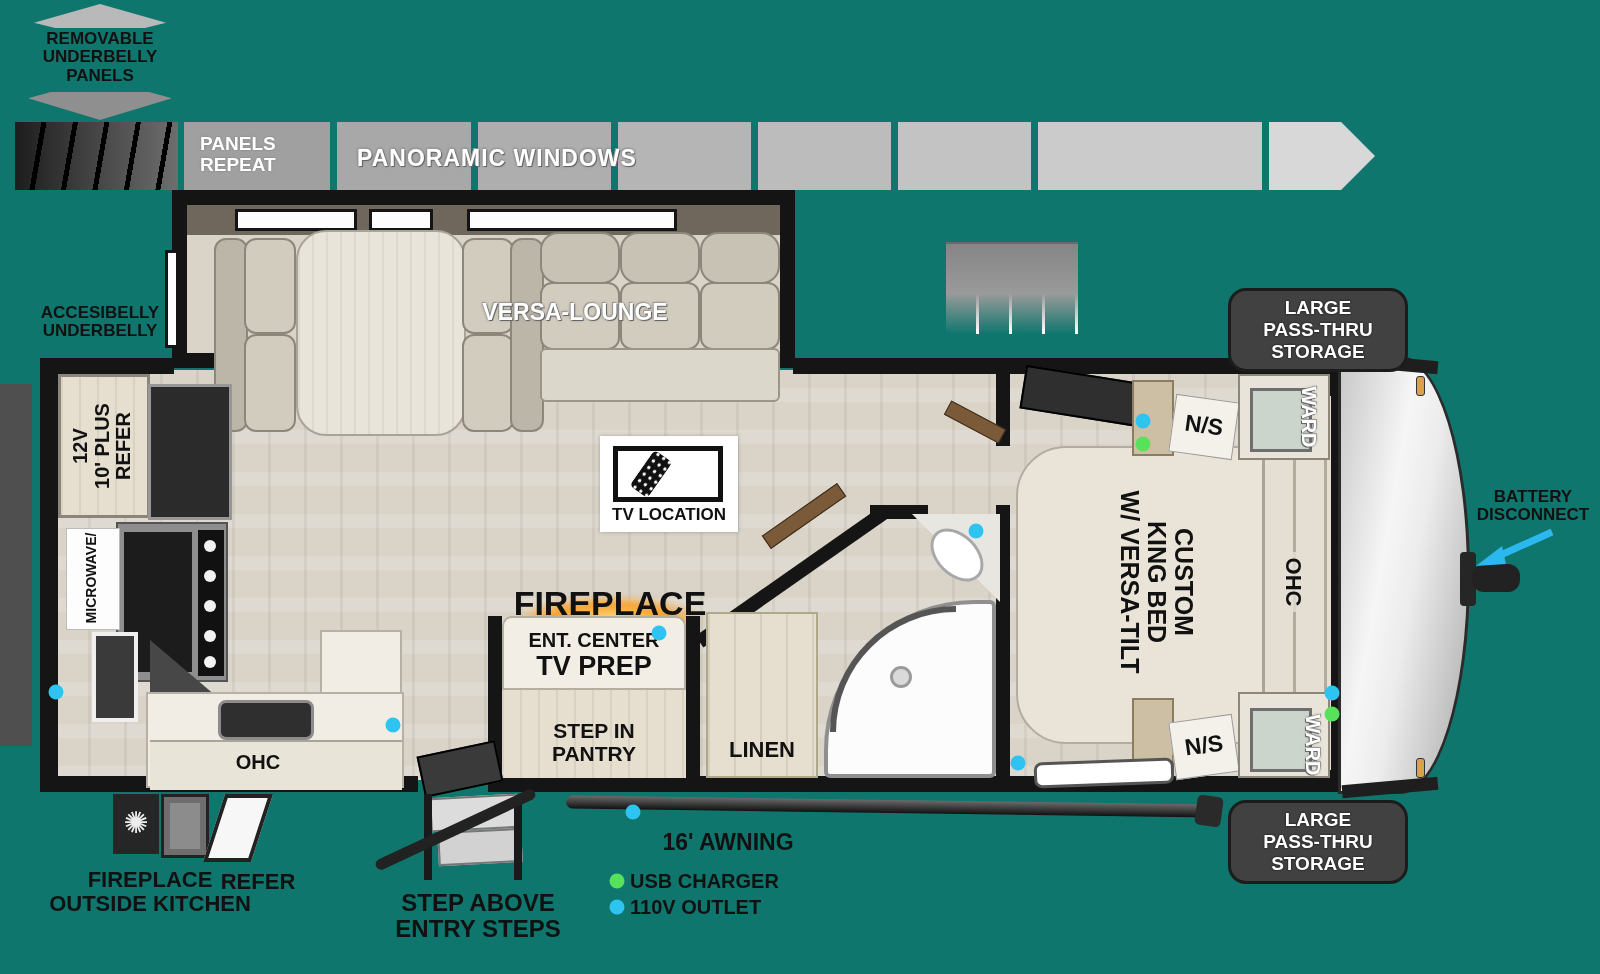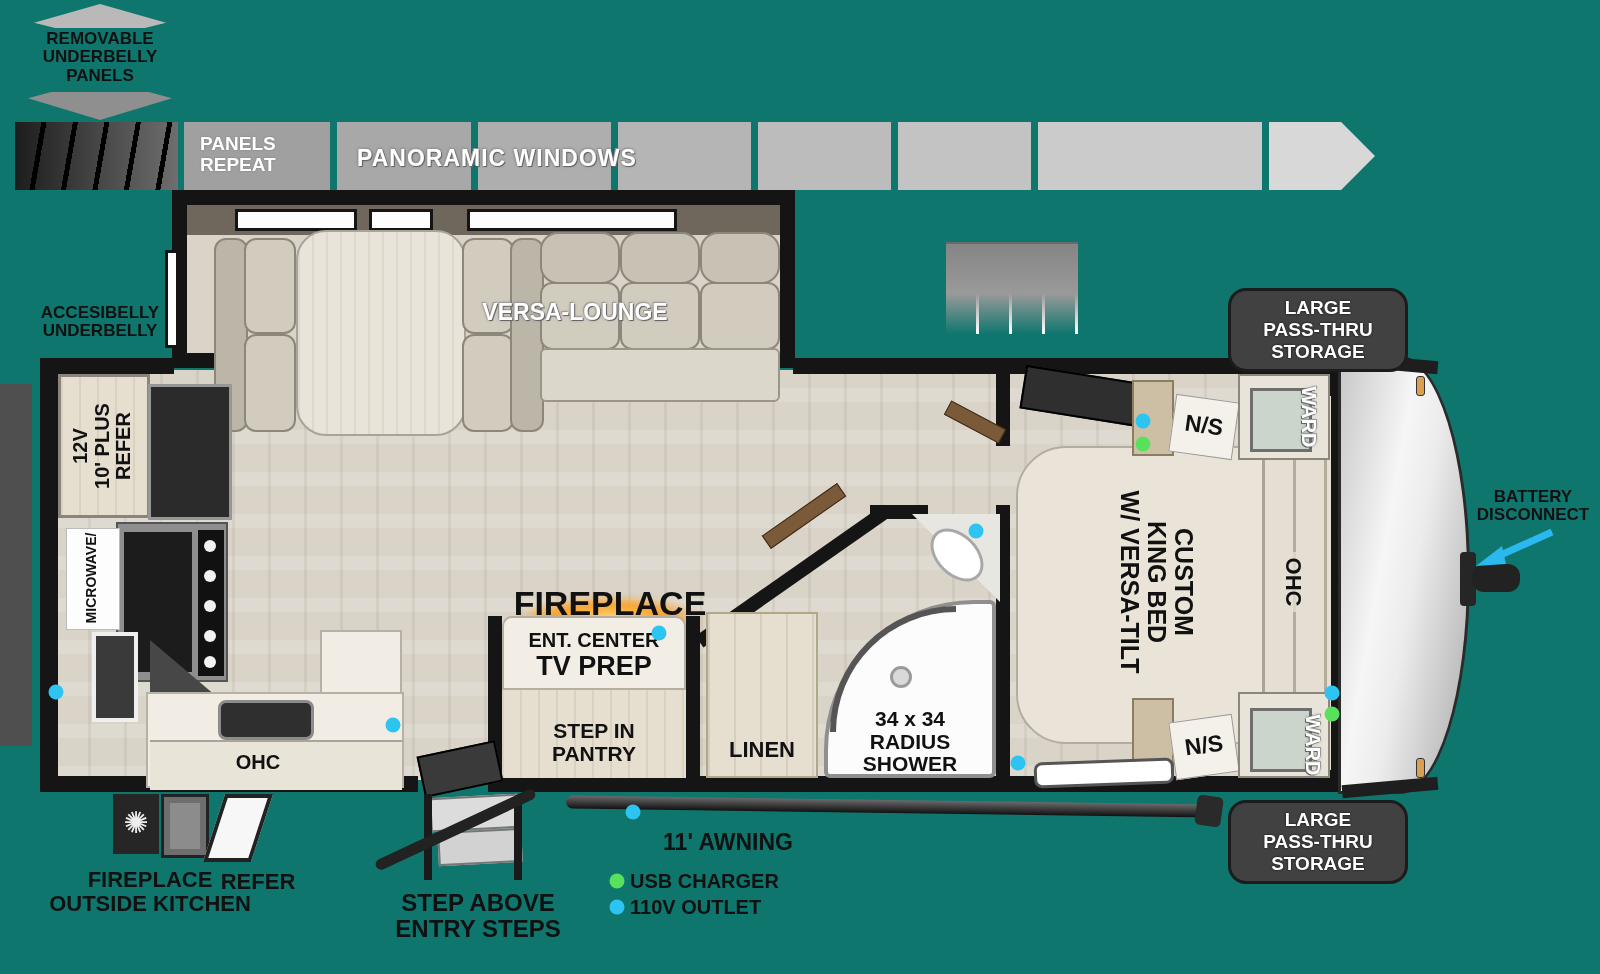--- a/index.html
+++ b/index.html
@@ -131,20 +131,26 @@
 
     <div class="abs" style="left:92px;top:632px;width:46px;height:90px;background:#3a3a3a;border:4px solid #efefef;box-sizing:border-box;"></div>
     <div class="abs" style="left:150px;top:640px;width:66px;height:56px;background:#474747;clip-path:polygon(0 0,100% 100%,0 100%);"></div>
 
     <div class="abs" style="left:320px;top:630px;width:82px;height:160px;background:#f1ede4;border:2px solid #b7b1a5;box-sizing:border-box;"></div>
     <div class="abs" style="left:146px;top:692px;width:258px;height:96px;background:#f1ede4;border:2px solid #b7b1a5;box-sizing:border-box;"></div>
     <div class="abs" style="left:218px;top:700px;width:96px;height:40px;background:#2f2f2f;border:3px solid #8c8c8c;border-radius:8px;box-sizing:border-box;"></div>
     <div class="abs" style="left:150px;top:740px;width:252px;height:48px;background:#e9e4d8;border-top:2px solid #a9a399;"></div>
     <div class="lbl" style="left:218px;top:752px;width:80px;font-size:20px;">OHC</div>
 
+    <div class="abs" style="left:600px;top:436px;width:138px;height:96px;background:#fff;box-shadow:0 0 4px rgba(0,0,0,.25);">
+      <div class="abs" style="left:13px;top:10px;width:110px;height:56px;border:5px solid #111;box-sizing:border-box;background:#fff;"></div>
+      <div class="abs" style="left:40px;top:16px;width:22px;height:44px;background:#111;border-radius:5px;transform:rotate(35deg);
+                  background-image:radial-gradient(circle,#fff 1.3px,transparent 2px);background-size:7px 8px;background-position:2px 14px;"></div>
+      <div class="lbl" style="left:0;top:70px;width:138px;font-size:17px;">TV LOCATION</div>
+    </div>
 
     <div class="abs" style="left:520px;top:596px;width:180px;height:46px;filter:blur(2px);
                 background:radial-gradient(ellipse at center,#ffd878 0%,#f7a22e 45%,rgba(247,162,46,0) 75%);"></div>
     <div class="lbl" style="left:505px;top:585px;width:210px;font-size:34px;">FIREPLACE</div>
     <div class="abs" style="left:502px;top:616px;width:184px;height:74px;background:#f2eee5;border:2px solid #b5afa3;border-radius:10px 10px 0 0;box-sizing:border-box;"></div>
     <div class="lbl" style="left:502px;top:630px;width:184px;font-size:20px;">ENT. CENTER</div>
     <div class="lbl" style="left:502px;top:652px;width:184px;font-size:27px;">TV PREP</div>
 
     <div class="wall" style="left:488px;top:616px;width:14px;height:176px;"></div>
     <div class="wall" style="left:686px;top:616px;width:14px;height:176px;"></div>
@@ -165,25 +171,20 @@
 
     <div class="abs wood-light" style="left:706px;top:612px;width:112px;height:166px;border:2px solid #b0a989;box-sizing:border-box;
                 background-image:repeating-linear-gradient(90deg,rgba(140,125,100,.18) 0 2px,transparent 2px 26px);"></div>
     <div class="lbl" style="left:706px;top:738px;width:112px;font-size:22px;">LINEN</div>
 
     <div class="abs" style="left:824px;top:600px;width:172px;height:178px;background:#fcfcfc;border:4px solid #8f8f8f;
                 border-radius:150px 6px 6px 6px;box-sizing:border-box;">
       <div class="abs" style="left:2px;top:2px;width:120px;height:120px;border-left:6px solid #555;border-top:6px solid #555;
                   border-radius:150px 0 0 0;"></div>
       <div class="abs" style="left:62px;top:62px;width:16px;height:16px;border-radius:50%;background:#d9d9d9;border:3px solid #9a9a9a;"></div>
-    </div>
-    <div class="lbl" style="left:824px;top:708px;width:172px;font-size:21px;">
-      <span style="display:block">34 x 34</span>
-      <span style="display:block">RADIUS</span>
-      <span style="display:block">SHOWER</span>
     </div>
 
     <div class="abs" style="left:1022px;top:376px;width:142px;height:40px;background:#2f2f2f;border:2px solid #000;transform:rotate(9deg);"></div>
     <div class="abs" style="left:944px;top:414px;width:60px;height:14px;background:#7b5a39;border:1px solid #3c2c1a;transform:rotate(28deg);"></div>
 
     <div class="abs vlines" style="left:1016px;top:446px;width:256px;height:298px;background:#e9e4d7;border:2px solid #b3ada0;
                 border-radius:50px 10px 10px 50px;box-sizing:border-box;"></div>
     <div class="lbl" style="left:1022px;top:537px;width:260px;height:90px;font-size:25px;transform:rotate(90deg);">
       <span style="display:block">CUSTOM</span>
       <span style="display:block">KING BED</span>
@@ -231,21 +232,21 @@
     </div>
     <div class="abs" style="left:214px;top:794px;width:48px;height:68px;background:#f7f7f7;border:4px solid #222;box-sizing:border-box;transform:skewX(-18deg);"></div>
     <div class="lbl" style="left:40px;top:868px;width:220px;font-size:22px;">
       <span style="display:block">FIREPLACE</span>
       <span style="display:block">OUTSIDE KITCHEN</span>
     </div>
     <div class="lbl" style="left:213px;top:870px;width:90px;font-size:22px;">REFER</div>
 
     <div class="abs" style="left:566px;top:800px;width:652px;height:13px;background:linear-gradient(#6a6a6a,#111);border-radius:7px;transform:rotate(0.8deg);"></div>
     <div class="abs" style="left:1196px;top:796px;width:26px;height:30px;background:#2a2a2a;border-radius:5px;transform:rotate(8deg);"></div>
-    <div class="lbl" style="left:628px;top:830px;width:200px;font-size:23px;">11' AWNING</div>
+    <div class="lbl" style="left:628px;top:830px;width:200px;font-size:23px;">16' AWNING</div>
 
     <div class="abs" style="left:1338px;top:356px;width:132px;height:438px;border:3px solid #2b2b2b;box-sizing:border-box;
                 border-radius:0 70px 70px 0 / 0 220px 220px 0;
                 background:linear-gradient(100deg,#c8c8c8 0%,#f6f6f6 38%,#ececec 55%,#ababab 100%);"></div>
     <div class="abs" style="left:1342px;top:357px;width:96px;height:13px;background:#1e1e1e;transform:rotate(5deg);"></div>
     <div class="abs" style="left:1342px;top:781px;width:96px;height:13px;background:#1e1e1e;transform:rotate(-5deg);"></div>
     <div class="abs" style="left:1416px;top:376px;width:7px;height:18px;background:#d9a050;border:1px solid #333;border-radius:3px;"></div>
     <div class="abs" style="left:1416px;top:758px;width:7px;height:18px;background:#d9a050;border:1px solid #333;border-radius:3px;"></div>
     <div class="abs" style="left:1460px;top:552px;width:16px;height:54px;background:#262626;border-radius:4px;"></div>
     <div class="abs" style="left:1472px;top:564px;width:48px;height:28px;background:#222;border-radius:12px;"></div>

